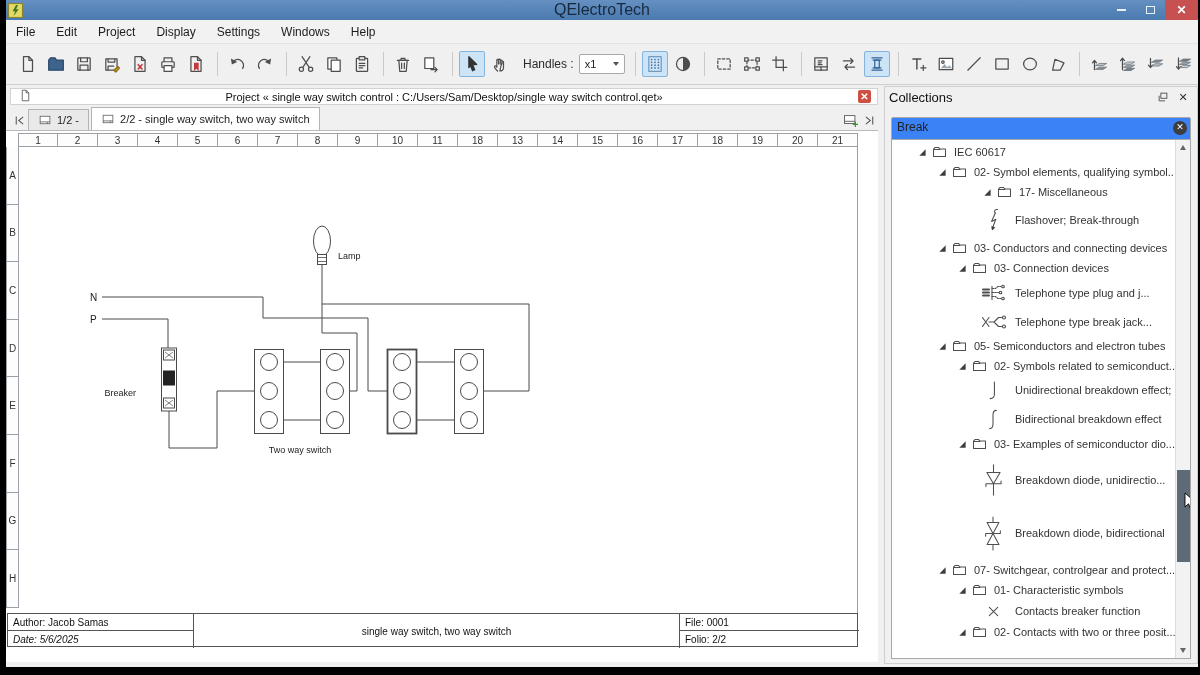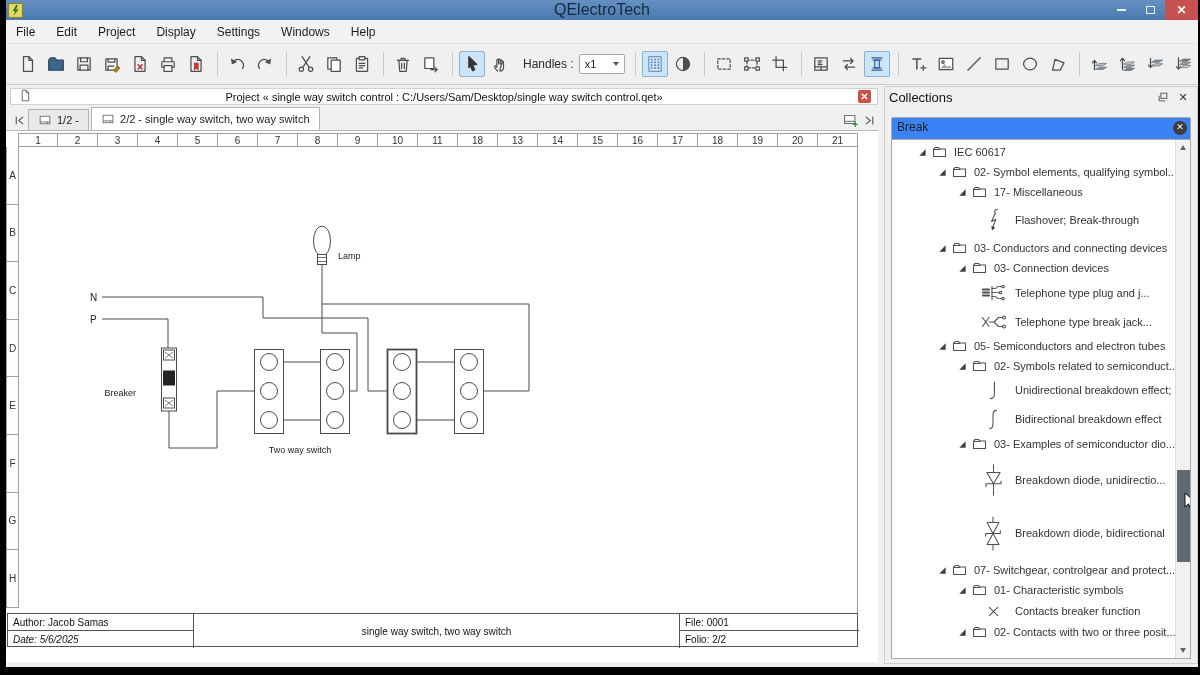--- a/index.html
+++ b/index.html
@@ -635,21 +635,21 @@
               </svg>
             </span>
             <span class="ficon">
               <svg viewBox="0 0 16 13" width="15" height="12" fill="none" stroke="#4e4e4e" stroke-width="1.1" stroke-linecap="round" stroke-linejoin="round">
                 <path d="M1.5 11.5V3.3l1.8-1.8h3.6l1.4 1.8h6.2v8.2z" fill="#fff"></path>
                 <path d="M1.5 3.8h7"></path>
               </svg>
             </span>
             <span class="lbl">02- Symbol elements, qualifying symbol...</span>
           </div>
-          <div class="trow" style="padding-left: 66px; height: 20px;">
+          <div class="trow" style="padding-left: 91px; height: 20px;">
             <span class="caret">
               <svg viewBox="0 0 10 10" width="9" height="9" fill="none" stroke="#4e4e4e" stroke-width="1.1" stroke-linecap="round" stroke-linejoin="round">
                 <polygon points="8.5,1.5 8.5,8.5 1.5,8.5" fill="#3c3c3c" stroke="none"></polygon>
               </svg>
             </span>
             <span class="ficon">
               <svg viewBox="0 0 16 13" width="15" height="12" fill="none" stroke="#4e4e4e" stroke-width="1.1" stroke-linecap="round" stroke-linejoin="round">
                 <path d="M1.5 11.5V3.3l1.8-1.8h3.6l1.4 1.8h6.2v8.2z" fill="#fff"></path>
                 <path d="M1.5 3.8h7"></path>
               </svg>

